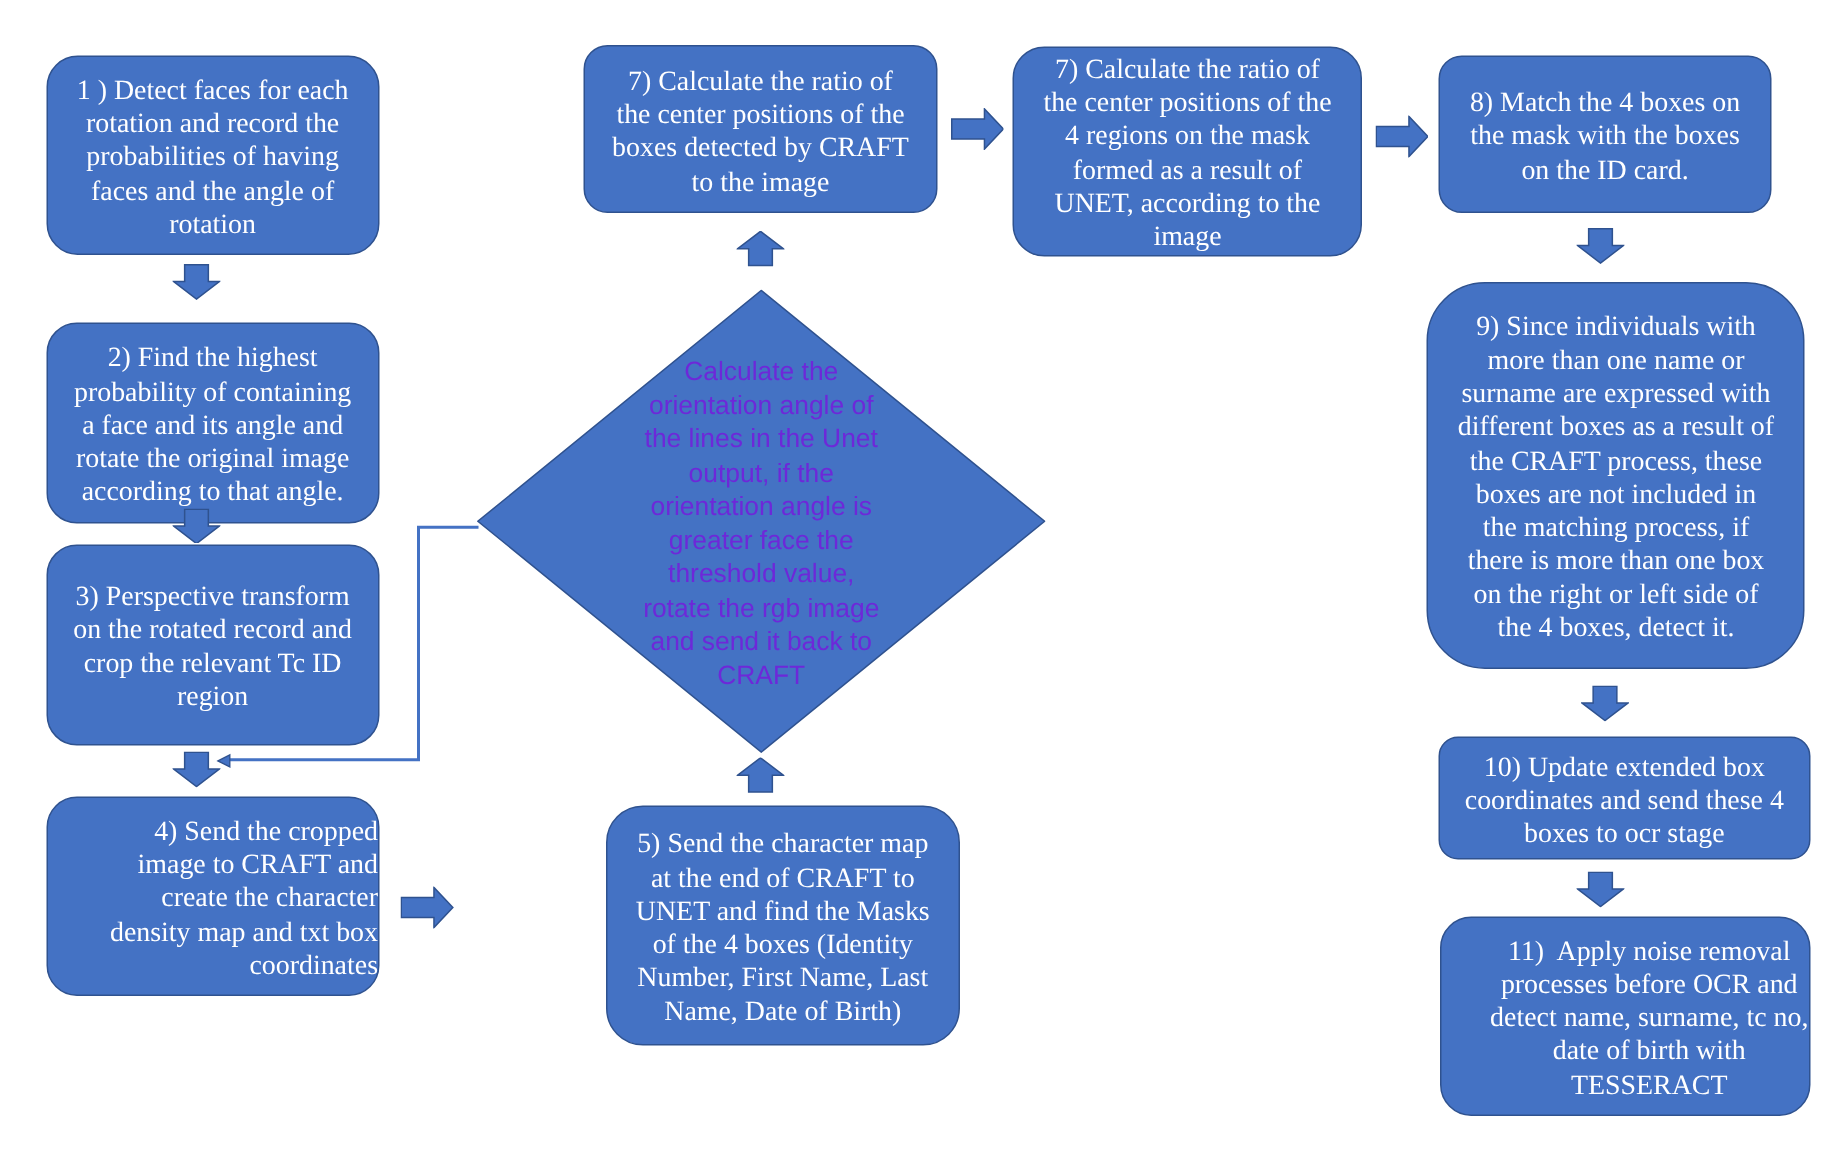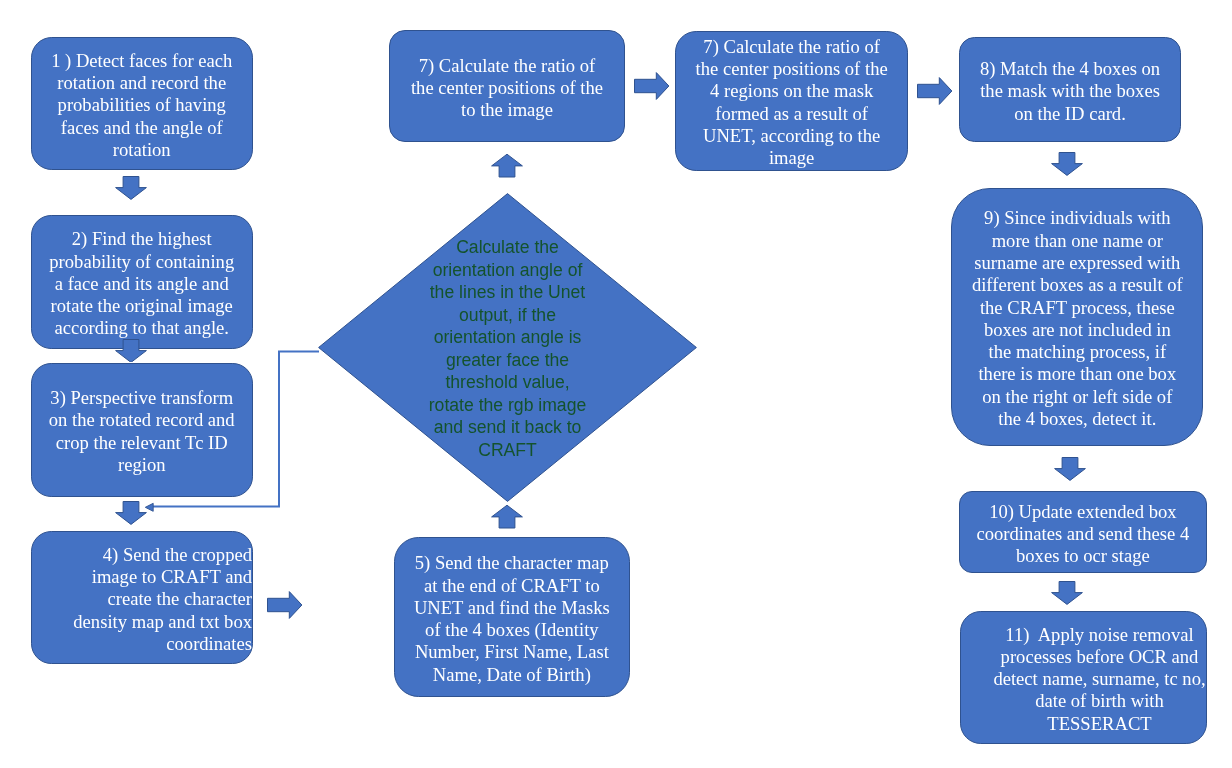--- a/index.html
+++ b/index.html
@@ -42,21 +42,21 @@
   .decision svg { position: absolute; left: 0; top: 0; }
   .decision .txt {
     position: absolute;
     left: 0;
     top: 0;
     width: 100%;
     height: 100%;
     display: flex;
     align-items: center;
     justify-content: flex-start;
-    color: #14532d;
+    color: #6d28d9;
     text-align: center;
     font-family: "Liberation Sans", sans-serif;
     font-size: 17.6px;
     line-height: 22.5px;
   }
   .decision .txt .inner { display: block; width: 100%; position: relative; top: 1.3px; }
   .decision .txt .ln { display: block; white-space: pre; }
 
   .arrow { position: absolute; }
   .arrow svg { display: block; }
@@ -131,21 +131,21 @@
       <path d="M5.3 161.3 L13.2 157.3 L13.2 165.3 Z" fill="#4472C4" stroke="#2F528F" stroke-width="0.9" stroke-linejoin="miter"></path>
     </svg>
   </div>
 
   <div class="arrow" style="left:267px;top:591px;width:35.5px;height:28px;">
     <svg width="35.5" height="28" viewBox="0 0 35.5 28">
         <path d="M0.5 7.3 L22.3 7.3 L22.3 0.6 L34.9 14 L22.3 27.4 L22.3 20.7 L0.5 20.7 Z" fill="#4472C4" stroke="#2F528F" stroke-width="1" stroke-linejoin="miter"></path>
       </svg>
   </div>
 
-  <div class="node proc" style="left:394px;top:537px;width:235.7px;height:160.3px;border-radius:24.6px;">
+  <div class="node proc" style="left:404px;top:537px;width:235.7px;height:160.3px;border-radius:24.6px;">
     <span class="txt">
         <span class="ln">5) Send the character map</span>
         <span class="ln">at the end of CRAFT to</span>
         <span class="ln">UNET and find the Masks</span>
         <span class="ln">of the 4 boxes (Identity</span>
         <span class="ln">Number, First Name, Last</span>
         <span class="ln">Name, Date of Birth)</span>
       </span>
   </div>
 
@@ -178,20 +178,21 @@
   <div class="arrow" style="left:491px;top:154px;width:32px;height:23.5px;">
     <svg width="32" height="23.5" viewBox="0 0 32 23.5">
         <path d="M16 0.2 L31.4 11.9 L23.9 11.9 L23.9 23 L8.1 23 L8.1 11.9 L0.6 11.9 Z" fill="#4472C4" stroke="#2F528F" stroke-width="1" stroke-linejoin="miter"></path>
       </svg>
   </div>
 
   <div class="node proc" style="left:389.4px;top:30.2px;width:235.2px;height:112.1px;border-radius:16px;">
     <span class="txt">
         <span class="ln">7) Calculate the ratio of</span>
         <span class="ln">the center positions of the</span>
+        <span class="ln">boxes detected by CRAFT</span>
         <span class="ln">to the image</span>
       </span>
   </div>
 
   <div class="arrow" style="left:633.8px;top:72px;width:35.5px;height:28px;">
     <svg width="35.5" height="28" viewBox="0 0 35.5 28">
         <path d="M0.5 7.3 L22.3 7.3 L22.3 0.6 L34.9 14 L22.3 27.4 L22.3 20.7 L0.5 20.7 Z" fill="#4472C4" stroke="#2F528F" stroke-width="1" stroke-linejoin="miter"></path>
       </svg>
   </div>
 

